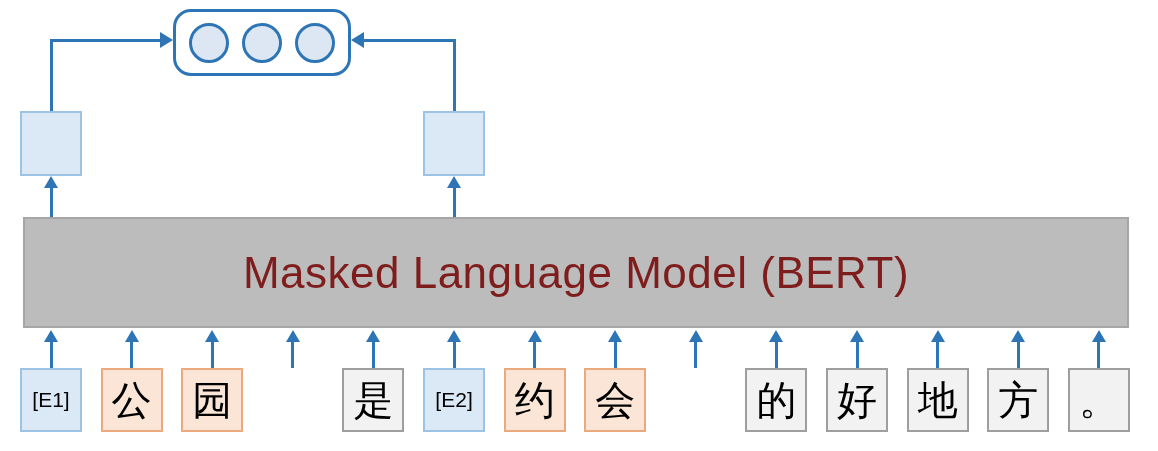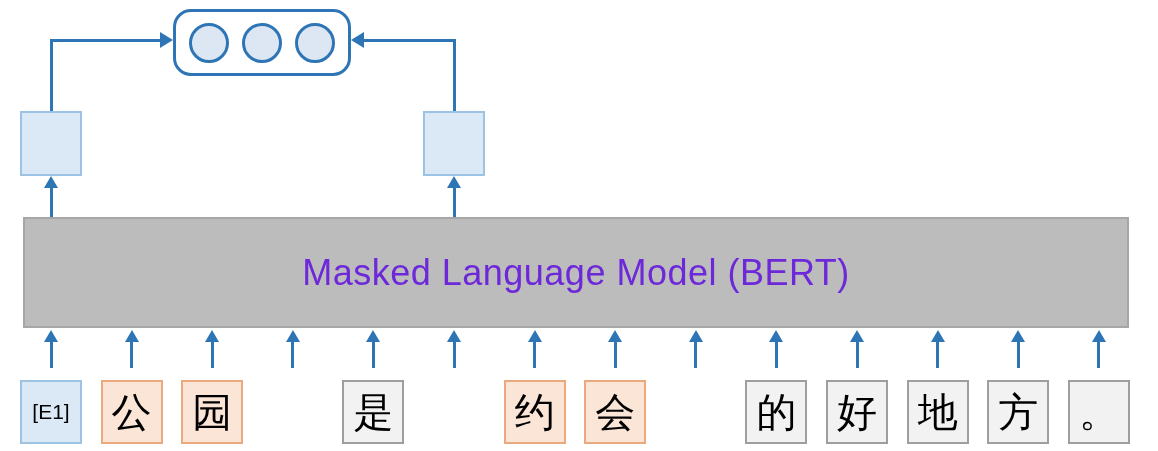--- a/index.html
+++ b/index.html
@@ -53,28 +53,28 @@
   .tri-up   {border-left:7px solid transparent;border-right:7px solid transparent;border-bottom:12px solid var(--blue);}
   
   .band{
     position:absolute;left:23px;top:217px;width:1106px;height:111px;
     box-sizing:border-box;
     background:var(--band-fill);
     border:2px solid var(--band-border);
     display:flex;align-items:center;justify-content:center;
   }
   .band-label{
-    font-size:36px;color:#6d28d9;letter-spacing:0.5px;
+    font-size:44px;color:#7f1d1d;letter-spacing:0.5px;
   }
   
   #token-row{
     position:absolute;left:20px;top:330px;width:1110px;
     display:flex;justify-content:space-between;
   }
-  .token-wrap{display:flex;flex-direction:column;align-items:center;width:62px;gap:12px;}
+  .token-wrap{display:flex;flex-direction:column;align-items:center;width:62px;}
   .up-arrow{display:flex;flex-direction:column;align-items:center;height:38px;width:14px;}
   .up-arrow .shaft{width:3px;flex:1;background:var(--blue);}
   .token-box{
     width:62px;height:64px;box-sizing:border-box;
     display:flex;align-items:center;justify-content:center;
     color:#000;
   }
   .token-box.special{
     background:var(--blue-fill);
     border:2.5px solid var(--blue-border);
@@ -158,20 +158,21 @@
           <div class="tri tri-up" style="position: static;"></div>
           <div class="shaft"></div>
         </div>
         <div class="token-box plain">是</div>
       </div>
       <div class="token-wrap">
         <div class="up-arrow">
           <div class="tri tri-up" style="position: static;"></div>
           <div class="shaft"></div>
         </div>
+        <div class="token-box special">[E2]</div>
       </div>
       <div class="token-wrap">
         <div class="up-arrow">
           <div class="tri tri-up" style="position: static;"></div>
           <div class="shaft"></div>
         </div>
         <div class="token-box entity">约</div>
       </div>
       <div class="token-wrap">
         <div class="up-arrow">

